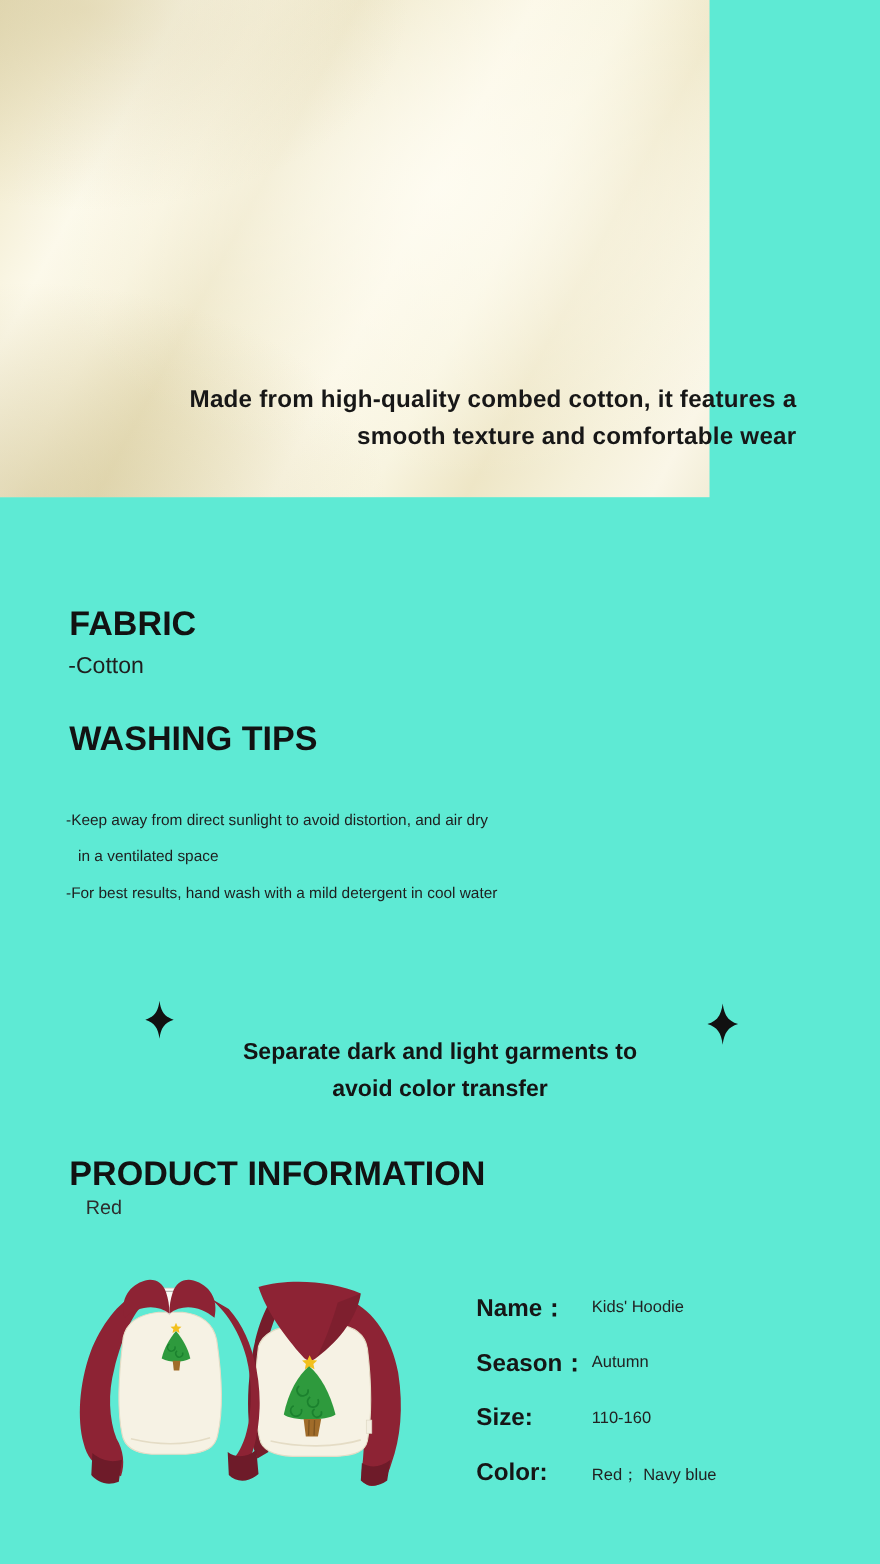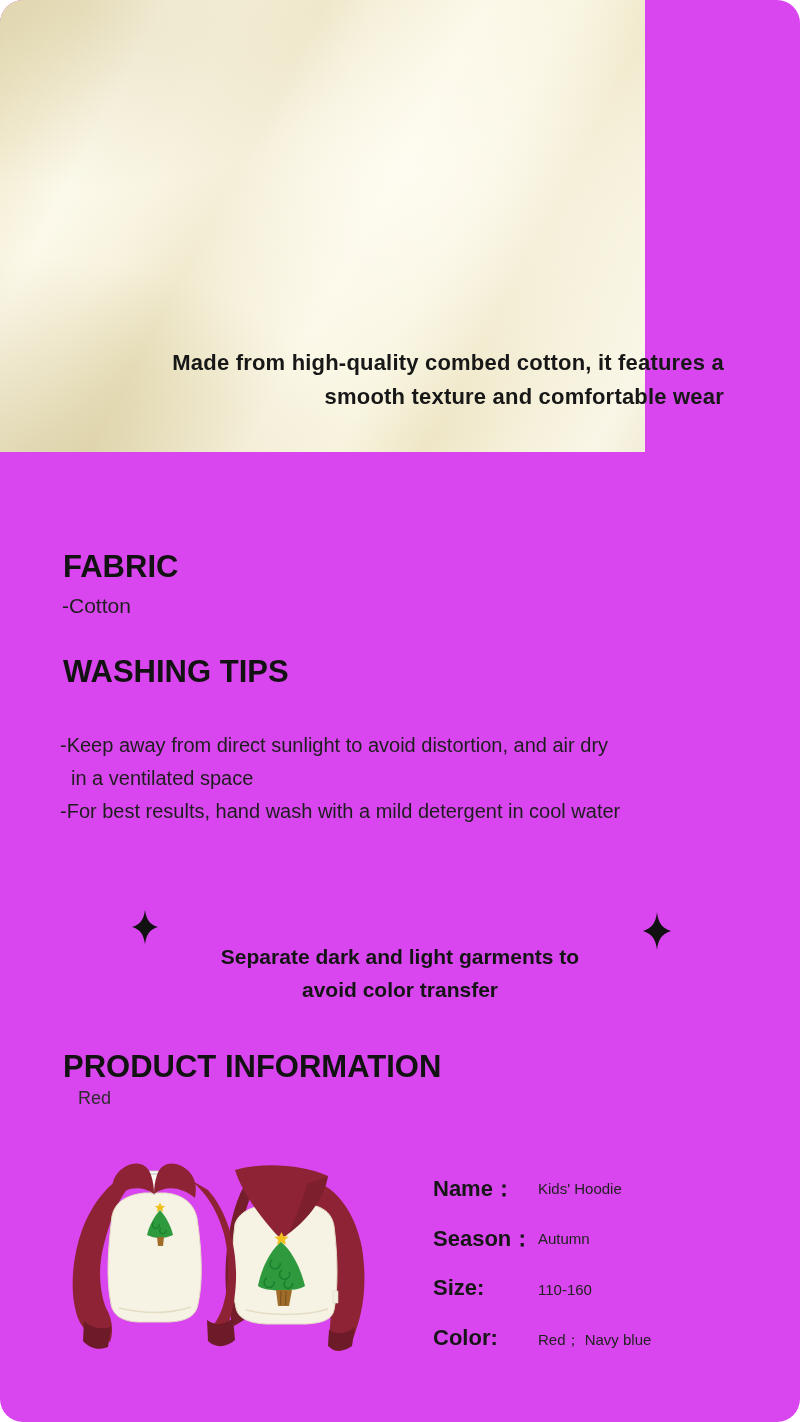--- a/index.html
+++ b/index.html
@@ -1,25 +1,24 @@
 <!DOCTYPE html>
 <html><head>
 <meta charset="utf-8">
 <style>
   * { margin: 0; padding: 0; box-sizing: border-box; }
   html, body { background: #ffffff; }
   .page {
     position: relative;
     width: 800px;
     height: 1422px;
-    background: #d946ef;
+    background: #5eead4;
     overflow: hidden;
     font-family: "Liberation Sans", sans-serif;
     color: #1e1e1e;
-    border-radius: 23px;
   }
   
   .hero {
     position: absolute;
     left: 0; top: 0;
     width: 645px; height: 452px;
     background:
       radial-gradient(ellipse 420px 260px at 12% 2%, rgba(205,190,140,0.38), rgba(205,190,140,0) 70%),
       radial-gradient(ellipse 500px 300px at 4% 100%, rgba(198,182,128,0.42), rgba(198,182,128,0) 65%),
       radial-gradient(ellipse 560px 380px at 62% 38%, rgba(255,253,244,0.75), rgba(255,253,244,0) 70%),
@@ -52,21 +51,21 @@
   .fabric-item {
     position: absolute;
     left: 62px; top: 594px;
     font-size: 21px;
     color: #1f1f1f;
   }
   .tips {
     position: absolute;
     left: 60px; top: 729px;
     width: 690px;
-    font-size: 20px;
+    font-size: 14px;
     line-height: 33px;
     color: #1e1e1e;
   }
   .tips .cont { margin-left: 11px; }
   
   .note {
     position: absolute;
     left: 100px; top: 896px;
     width: 600px;
     text-align: center;

